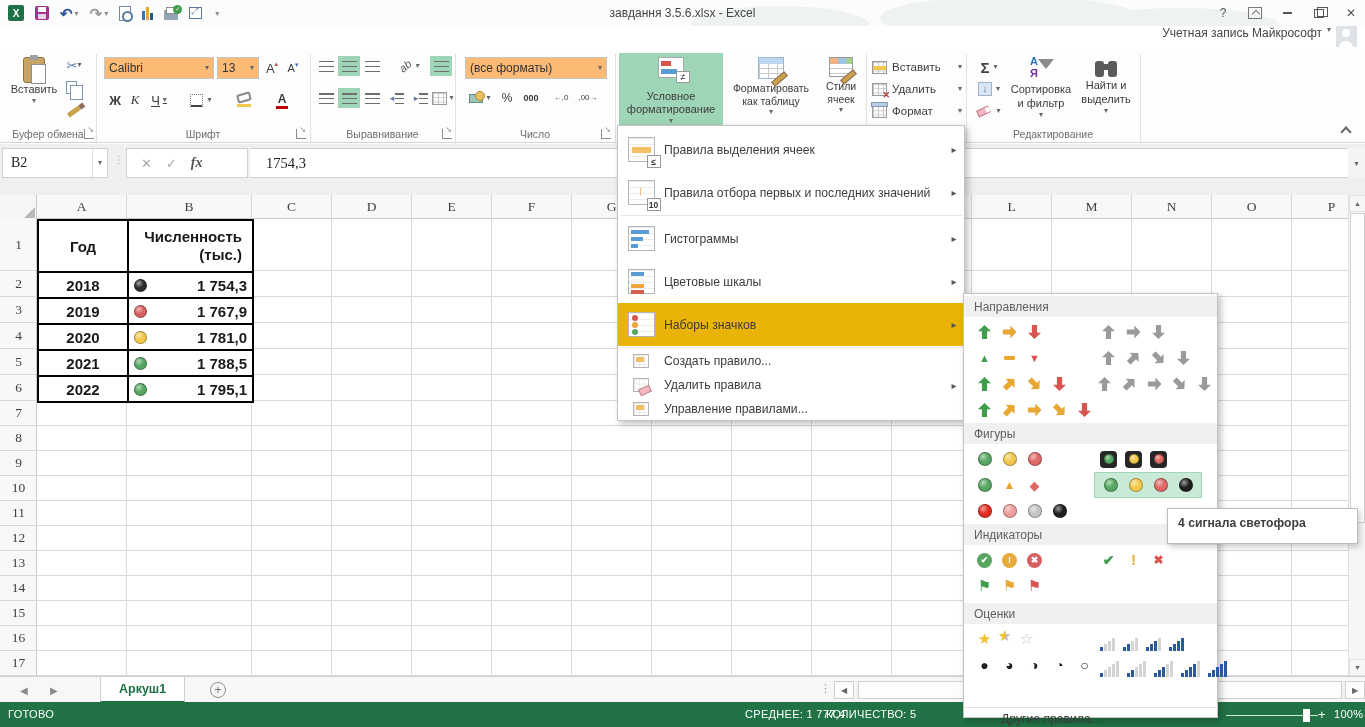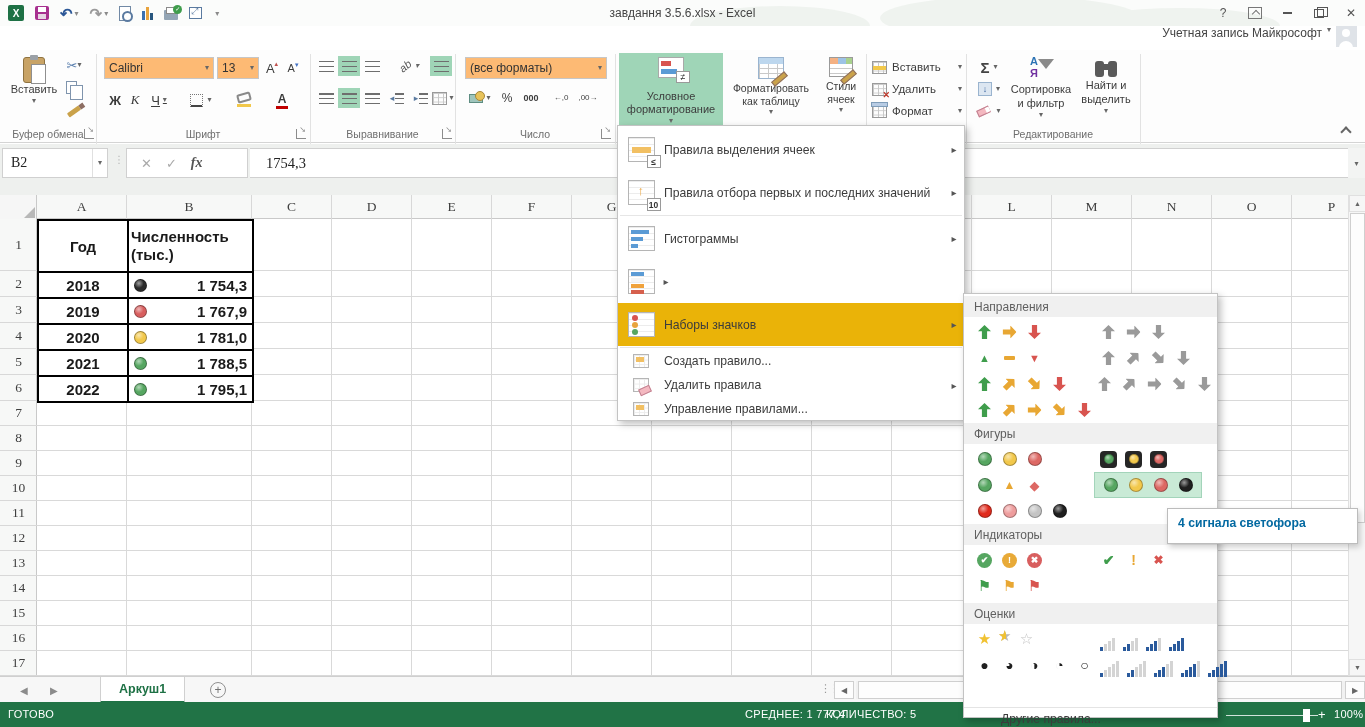--- a/index.html
+++ b/index.html
@@ -118,21 +118,21 @@
 #selectall::after{content:"";position:absolute;right:1px;bottom:1px;border-left:11px solid transparent;border-bottom:11px solid #b8b8b8}
 #colhdrs{position:absolute;left:37px;top:0;right:0;height:24px}
 .colhdr{position:absolute;top:0;height:24px;border-right:1px solid #d8d8d8;display:flex;align-items:center;justify-content:center;font-family:"Liberation Serif",serif;font-size:13.5px;color:#3f3f3f}
 #grid{left:0;top:219px;width:1348px;height:457px;background:#fff;overflow:hidden}
 #rowhdrs{position:absolute;left:0;top:0;width:37px;height:457px;background:#f7f8f7;border-right:1px solid #c9c9c9}
 .rowhdr{position:absolute;left:0;width:37px;text-align:center;font-family:"Liberation Serif",serif;font-size:13.5px;color:#3f3f3f;border-bottom:1px solid #d8d8d8}
 .vline{position:absolute;top:0;bottom:0;width:1px;background:#d9d9d9}
 .hline{position:absolute;left:37px;right:0;height:1px;background:#d9d9d9}
 #xtable{position:absolute;left:37px;top:0;width:217px;display:grid;grid-template-columns:90px 125px;grid-template-rows:52px repeat(5,26px);border-left:2px solid #000;border-top:2px solid #000;background:#fff}
 .tc{border-right:2px solid #000;border-bottom:2px solid #000;display:flex;align-items:center;justify-content:center;font-weight:bold;font-size:15px;color:#1a1a1a;background:#fff}
-.tc.hdr2{text-align:left;line-height:1.2;padding:2px}
+.tc.hdr2{text-align:right;line-height:1.2;padding:10px}
 .tc.val{justify-content:center;padding:11px 5px}
 .tc.val .num{margin-left:auto}
 .tdot{width:13px;height:13px;border-radius:50%;border:1px solid rgba(0,0,0,.35);background-image:radial-gradient(circle at 35% 30%,rgba(255,255,255,.55),rgba(255,255,255,0) 45%)}
 .dot-black{background-color:#2b2b2b}.dot-red{background-color:#d85f5f}.dot-yellow{background-color:#f2c84b}.dot-green{background-color:#56a661}
 
 #vscroll{left:1348px;top:195px;width:17px;height:481px;background:#f6f6f6;border-left:1px solid #e0e0e0}
 .sbtn2{position:absolute;left:0;width:17px;height:17px;background:#f6f6f6;border:1px solid #e0e0e0;color:#666;font-size:7px;display:flex;align-items:center;justify-content:center}
 .vthumb{position:absolute;left:1px;top:18px;width:15px;height:310px;background:#fdfdfd;border:1px solid #cfcfcf}
 
 #tabbar{left:0;top:676px;width:1365px;height:26px;background:#f7f7f7;border-top:1px solid #cfcfcf}
@@ -203,21 +203,21 @@
 .gl-dia{font-size:13px}
 .gl-ck{font-size:14px;font-weight:bold}
 .gl-ex{font-size:14px;font-weight:800}
 .gl-xx{font-size:12px;font-weight:bold}
 .gl-flag{font-size:15px}
 .gl-star,.gl-se{font-size:15px}
 .gl-p4,.gl-p3,.gl-p2,.gl-p1,.gl-p0{font-size:14px}
 #morerules{height:23px;display:flex;align-items:center;padding-left:37px;border-top:1px solid #e4e4e4;margin-top:3px;color:#3c3c3c;font-size:12.2px}
 
 #tooltip{left:1167px;top:508px;width:191px;background:#fff;border:1px solid #bcbcbc;box-shadow:2px 3px 6px rgba(0,0,0,.2);z-index:40;padding:7px 10px 9px}
-#tooltip .tt{font-weight:bold;font-size:12.2px;color:#0369a1;margin-bottom:4px}
+#tooltip .tt{font-weight:bold;font-size:12.2px;color:#404040;margin-bottom:4px}
 #tooltip .tb{font-size:11.8px;color:#6a6a6a;line-height:1.38}
 </style>
 </head>
 <body>
 
 <div id="app">
 
   <div id="titlebar" class="abs">
     <div class="cloud" style="left:690px;top:6px;width:180px;height:40px"></div>
     <div class="cloud" style="left:880px;top:-4px;width:260px;height:44px"></div>
@@ -648,20 +648,21 @@
     </div>
     <div class="mi">
       <span class="mi-ic">
           <span class="mico">
             <i class="crow"></i>
             <i class="crow"></i>
             <i class="crow"></i>
             <i class="crow"></i>
           </span>
         </span>
+      <span class="lab">Цветовые шкалы</span>
         <span class="sub">▸</span>
     </div>
     <div class="mi hl">
       <span class="mi-ic">
           <span class="mico">
             <i class="idot"></i>
             <i class="idot"></i>
             <i class="idot"></i>
           </span>
         </span>

